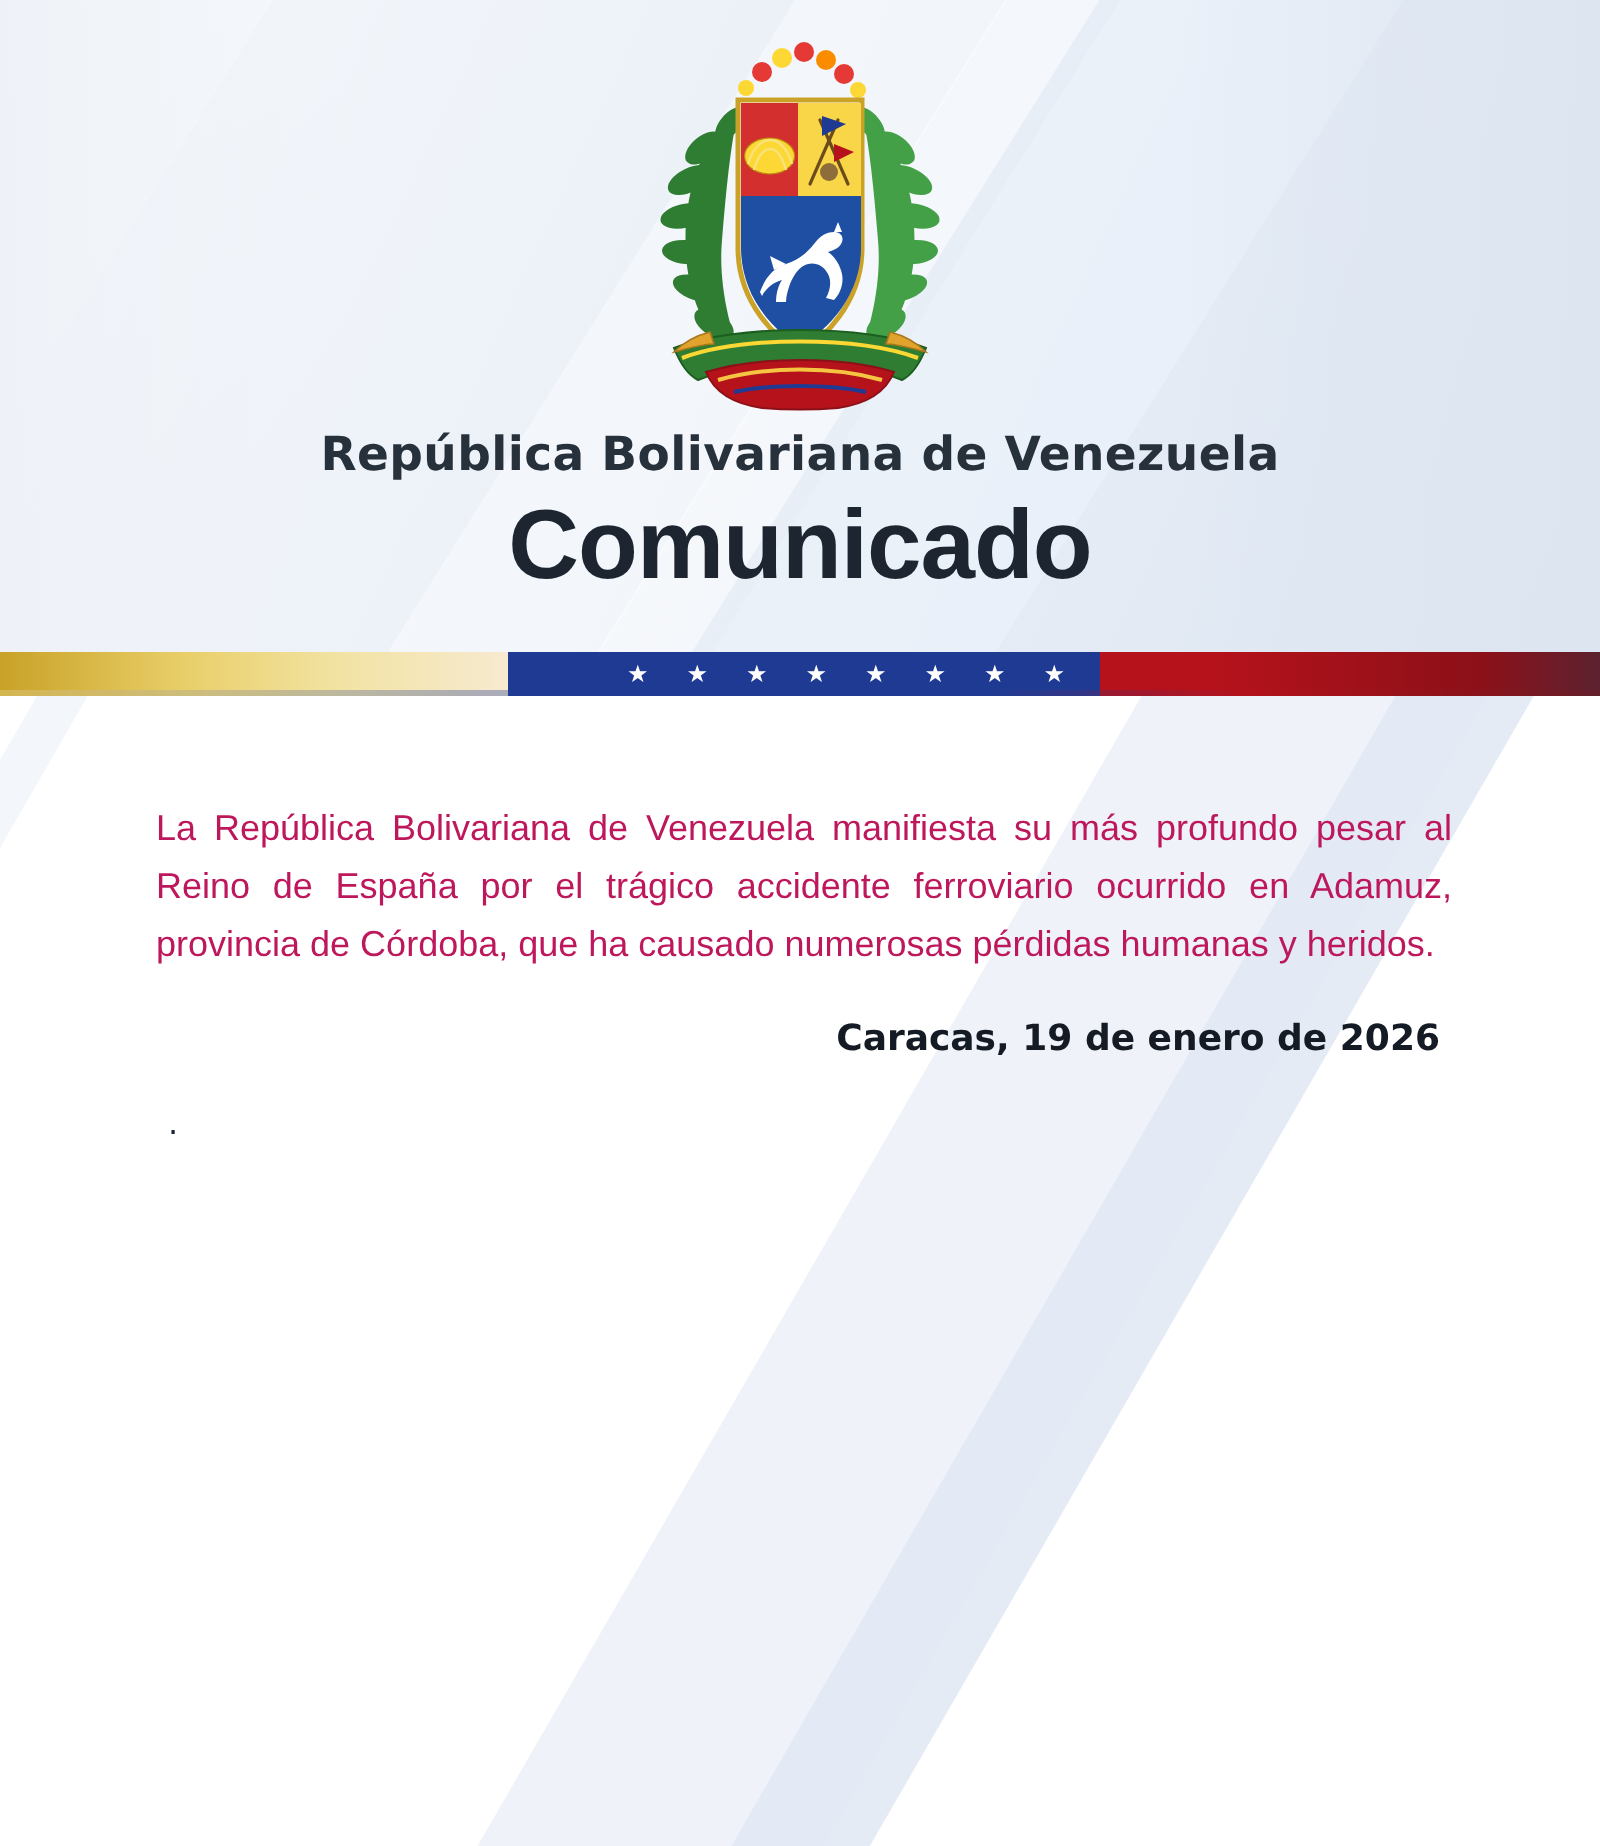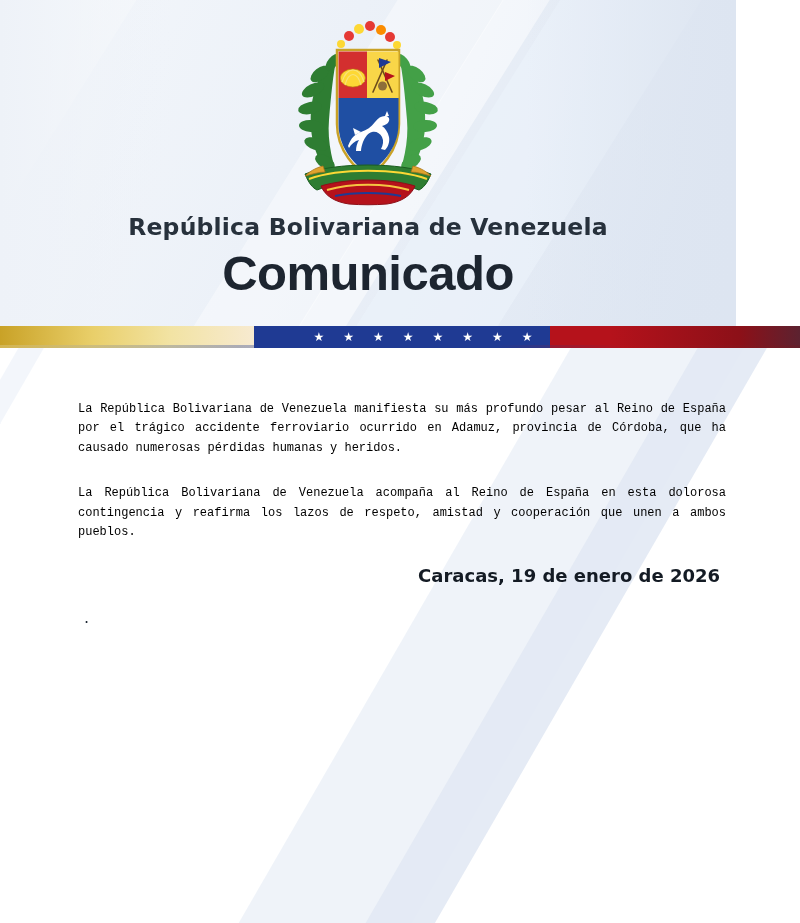--- a/index.html
+++ b/index.html
@@ -17,21 +17,21 @@
   .page {
     position: relative;
     width: 800px;
     height: 923px;
     background: #ffffff;
   }
 
   
   .header {
     position: relative;
-    width: 736px;
+    width: 800px;
     height: 326px;
     background:
       linear-gradient(115deg, rgba(238,242,248,0.0) 0%, rgba(228,235,245,0.55) 45%, rgba(216,226,240,0.85) 100%),
       #f4f7fb;
     overflow: hidden;
   }
   .header .diag {
     position: absolute;
     background: rgba(255,255,255,0.55);
     transform: rotate(32deg);
@@ -139,24 +139,24 @@
   .bg-diag.b1 { left: -60px; top: 40px;  width: 70px;  height: 900px; }
   .bg-diag.b2 { left: 30px;  top: -20px; width: 22px;  height: 900px; background: rgba(240,244,250,0.8); }
   .bg-diag.b3 { left: 640px; top: -120px; width: 150px; height: 1000px; background: rgba(236,241,248,0.85); }
   .bg-diag.b4 { left: 790px; top: -160px; width: 60px;  height: 1000px; background: rgba(226,233,244,0.9); }
 
   .content {
     position: relative;
     padding: 52px 74px 0 78px;
   }
   .para {
-    font-family: Liberation Mono, monospace;
-    font-size: 12px;
+    font-family: Liberation Sans, sans-serif;
+    font-size: 18px;
     line-height: 1.62;
-    color: #000000;
+    color: #be185d;
     text-align: justify;
     text-justify: inter-word;
     margin: 0 0 26px 0;
     font-weight: 400;
   }
   .para:last-of-type { margin-bottom: 22px; }
   .signature {
     margin-top: 8px;
     text-align: right;
     padding-right: 6px;
@@ -298,19 +298,18 @@
   </div>
 
   <div class="body-area">
     <div class="bg-diag b1"></div>
     <div class="bg-diag b2"></div>
     <div class="bg-diag b3"></div>
     <div class="bg-diag b4"></div>
 
     <div class="content">
       <p class="para">La República Bolivariana de Venezuela manifiesta su más profundo pesar al Reino de España por el trágico accidente ferroviario ocurrido en Adamuz, provincia de Córdoba, que ha causado numerosas pérdidas humanas y heridos.</p>
-      <p class="para">La República Bolivariana de Venezuela acompaña al Reino de España en esta dolorosa contingencia y reafirma los lazos de respeto, amistad y cooperación que unen a ambos pueblos.</p>
       <div class="signature">Caracas, 19 de enero de 2026</div>
       <div class="trailing-dot">.</div>
     </div>
   </div>
 
 </div>
 
 </body></html>

